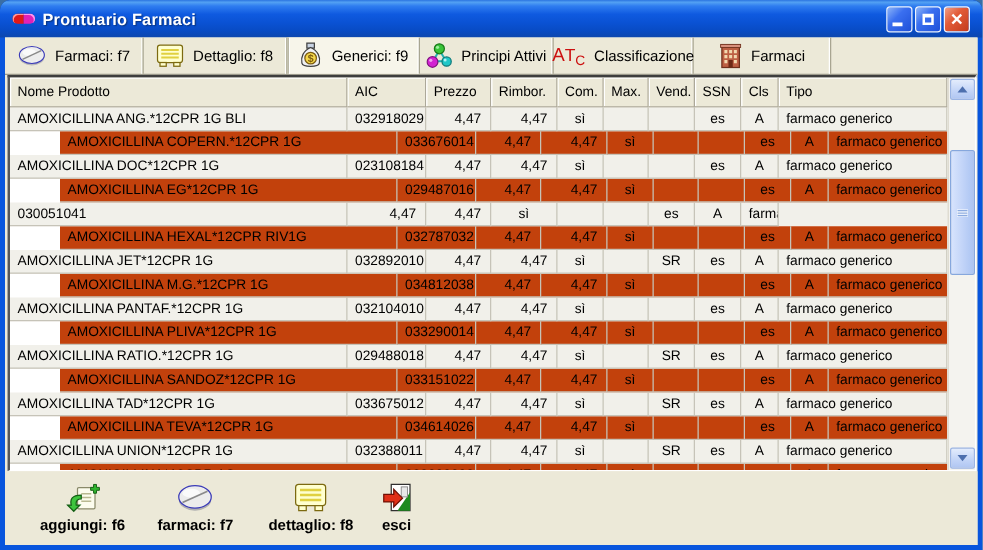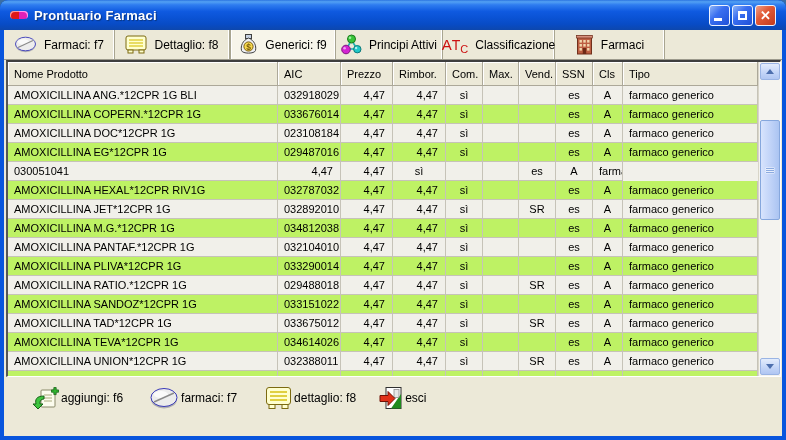--- a/index.html
+++ b/index.html
@@ -35,41 +35,41 @@
   .atc .c{font-size:11px;position:relative;top:3px;}
   
   .grid-area{position:absolute;left:2px;top:30px;width:775px;height:317px;background:#fff;
     border-top:2px solid #3e3e3e;border-left:2px solid #565656;border-right:1px solid #fff;border-bottom:1px solid #fff;overflow:hidden;}
   .ghead{display:grid;grid-template-columns:270px 63px 52px 53px 37px 36px 37px 37px 30px 135px;height:24px;}
   .hcell{background:#ece9d8;border-right:1px solid #aca899;border-bottom:1px solid #aca899;
     box-shadow:inset 1px 1px 0 #ffffff;font-size:11px;display:flex;align-items:center;padding:0 6px;color:#000;}
   .gbody{position:absolute;left:0;top:24px;width:750px;height:293px;overflow:hidden;}
   .grow{display:grid;grid-template-columns:270px 63px 52px 53px 37px 36px 37px 37px 30px 135px;height:19px;}
   .grow.odd{background:#f1f0ea;}
-  .grow.even{background:#bef264;}
+  .grow.even{background:#c2410c;margin-left:40px;}
   .cell{border-right:1px solid #c6c3b8;border-bottom:1px solid #c6c3b8;font-size:11px;color:#000;
     display:flex;align-items:center;overflow:hidden;white-space:nowrap;}
   .cell.al{justify-content:flex-start;padding:0 4px 0 6px;}
   .cell.ar{justify-content:flex-end;padding:0 7px 0 2px;}
   .cell.ac{justify-content:center;}
   
   .vscroll{position:absolute;right:0;top:0;width:22px;height:315px;background:#f4f3ef;border-left:1px solid #d8d5c8;}
   .sbtn{position:absolute;left:1px;width:20px;height:17px;border:1px solid #9ab4e4;border-radius:2px;
     background:linear-gradient(180deg,#e3ecfc,#c2d4f7 60%,#b0c6f2);display:flex;align-items:center;justify-content:center;}
   .sbtn.up{top:1px;}
   .sbtn.down{bottom:2px;}
   .tri-up{width:0;height:0;border-left:4px solid transparent;border-right:4px solid transparent;border-bottom:5px solid #4d6fae;}
   .tri-down{width:0;height:0;border-left:4px solid transparent;border-right:4px solid transparent;border-top:5px solid #4d6fae;}
   .sthumb{position:absolute;left:1px;top:58px;width:20px;height:100px;border:1px solid #86a7dd;border-radius:2px;
     background:linear-gradient(90deg,#d8e4fd,#c2d4f8 50%,#abc4f2);display:flex;align-items:center;justify-content:center;}
   .grip{display:flex;flex-direction:column;gap:1px;}
   .grip i{display:block;width:8px;height:1px;background:#8cabe0;box-shadow:0 0 0 .4px #fff;}
   
   .bottombar{position:absolute;left:0;right:0;bottom:0;height:59px;background:#ece9d8;display:flex;align-items:flex-start;padding:6px 0 0 14px;}
-  .bbtn{display:flex;flex-direction:row;align-items:center;gap:2px;padding:2px 6px;cursor:default;}
+  .bbtn{display:flex;flex-direction:column;align-items:center;gap:2px;padding:2px 6px;cursor:default;font-weight:bold;}
   .bbtn .ic{height:26px;display:flex;align-items:center;justify-content:center;}
   .bbtn .lbl{font-size:12px;color:#000;}
   .sp1{width:8px;}.sp2{width:14px;}.sp3{width:16px;}.sp4{width:10px;}
 </style>
 </head>
 <body>
 
 <div class="window">
 
   <div class="titlebar">

